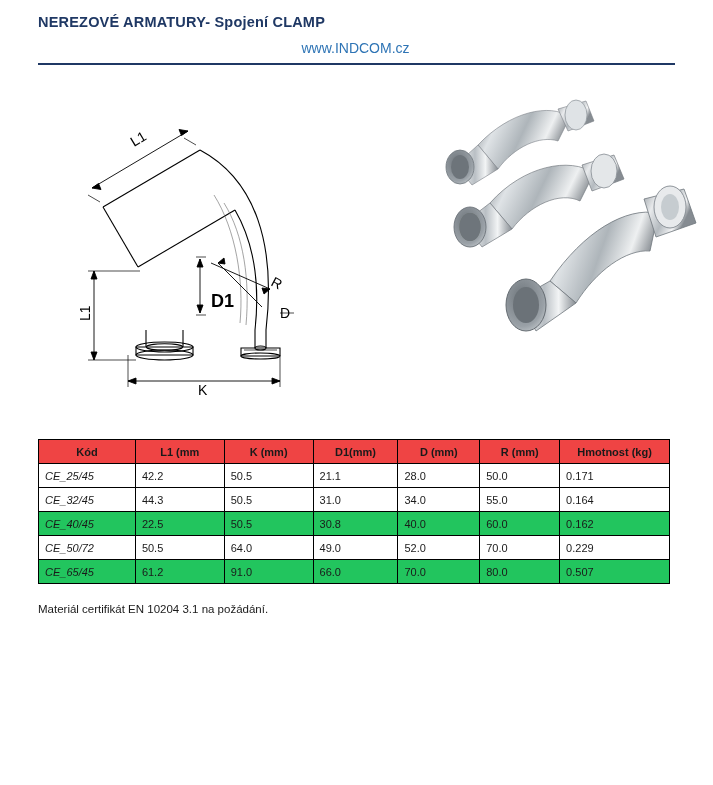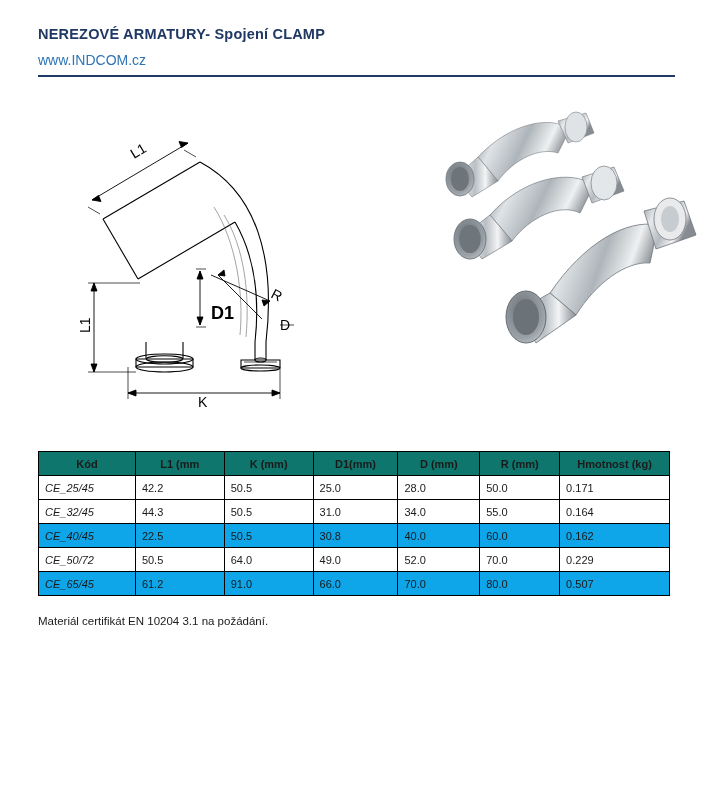--- a/index.html
+++ b/index.html
@@ -13,34 +13,34 @@
     font-family: "Liberation Sans", sans-serif;
     color: #1a1a1a;
     position: relative;
     overflow: hidden;
   }
   .page {
     position: relative;
     width: 713px;
     height: 762px;
     box-sizing: border-box;
-    padding: 12px 38px;
+    padding: 0 38px;
   }
   
   .header {
     padding-top: 14px;
   }
   .header-title {
     color: #1f3864;
     font-size: 14.5px;
     font-weight: bold;
     letter-spacing: 0.2px;
   }
   .header-url {
-    text-align: left;
+    text-align: center;
     color: #2e74b5;
     font-size: 14px;
     margin-top: 10px;
     padding-right: 2px;
   }
   .header-rule {
     margin-top: 7px;
     border-bottom: 2px solid #1f3864;
   }
   
@@ -99,24 +99,24 @@
   table.spec th, table.spec td {
     border: 1px solid #000000;
     padding: 3px 6px;
     text-align: left;
     height: 17px;
     font-weight: normal;
   }
   table.spec thead th {
     text-align: center;
     font-weight: bold;
-    background: #0f766e;
+    background: #ef4444;
   }
   table.spec tbody tr.alt td {
-    background: #0ea5e9;
+    background: #22c55e;
   }
   table.spec td.code {
     padding-left: 6px;
     font-style: italic;
   }
   .note {
     margin-top: 19px;
     font-size: 11.5px;
   }
   
@@ -314,21 +314,21 @@
         <th>D (mm)</th>
         <th>R (mm)</th>
         <th>Hmotnost (kg)</th>
       </tr>
     </thead>
     <tbody>
       <tr>
         <td class="code">CE_25/45</td>
         <td>42.2</td>
         <td>50.5</td>
-        <td>25.0</td>
+        <td>21.1</td>
         <td>28.0</td>
         <td>50.0</td>
         <td>0.171</td>
       </tr>
       <tr>
         <td class="code">CE_32/45</td>
         <td>44.3</td>
         <td>50.5</td>
         <td>31.0</td>
         <td>34.0</td>

